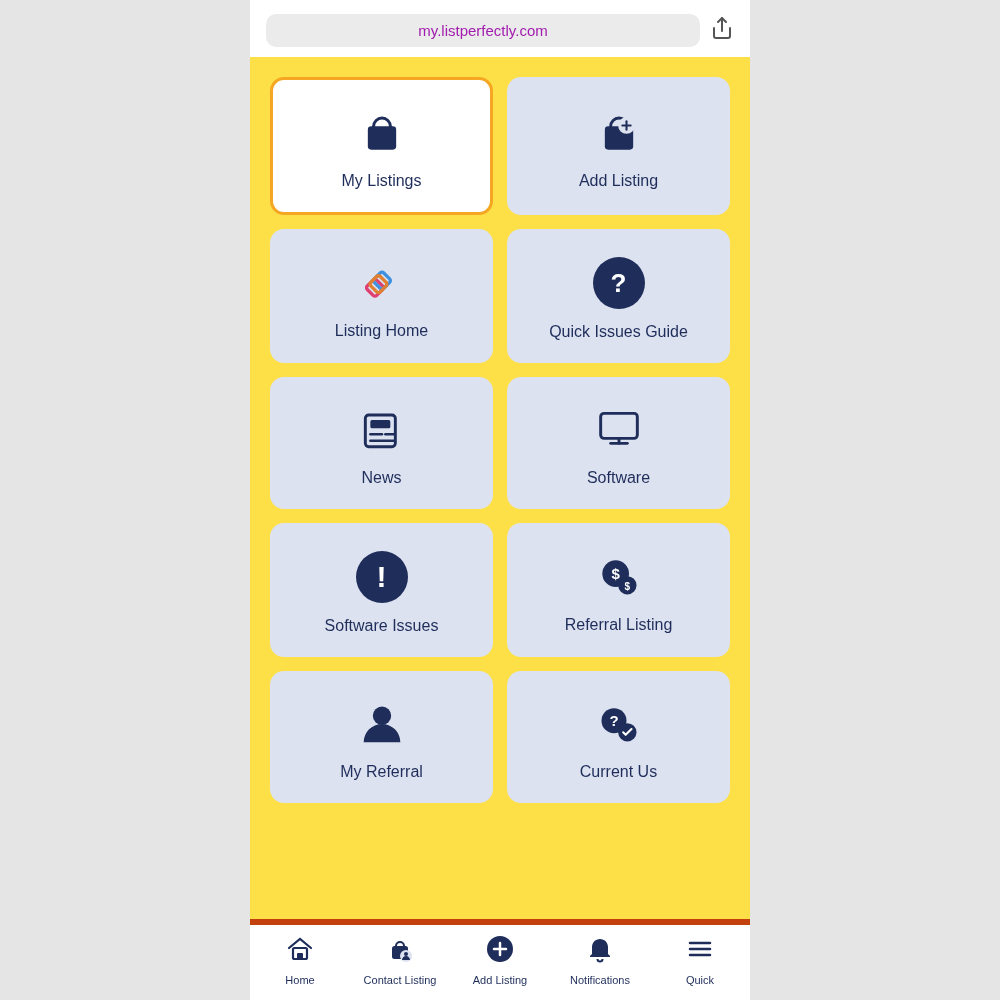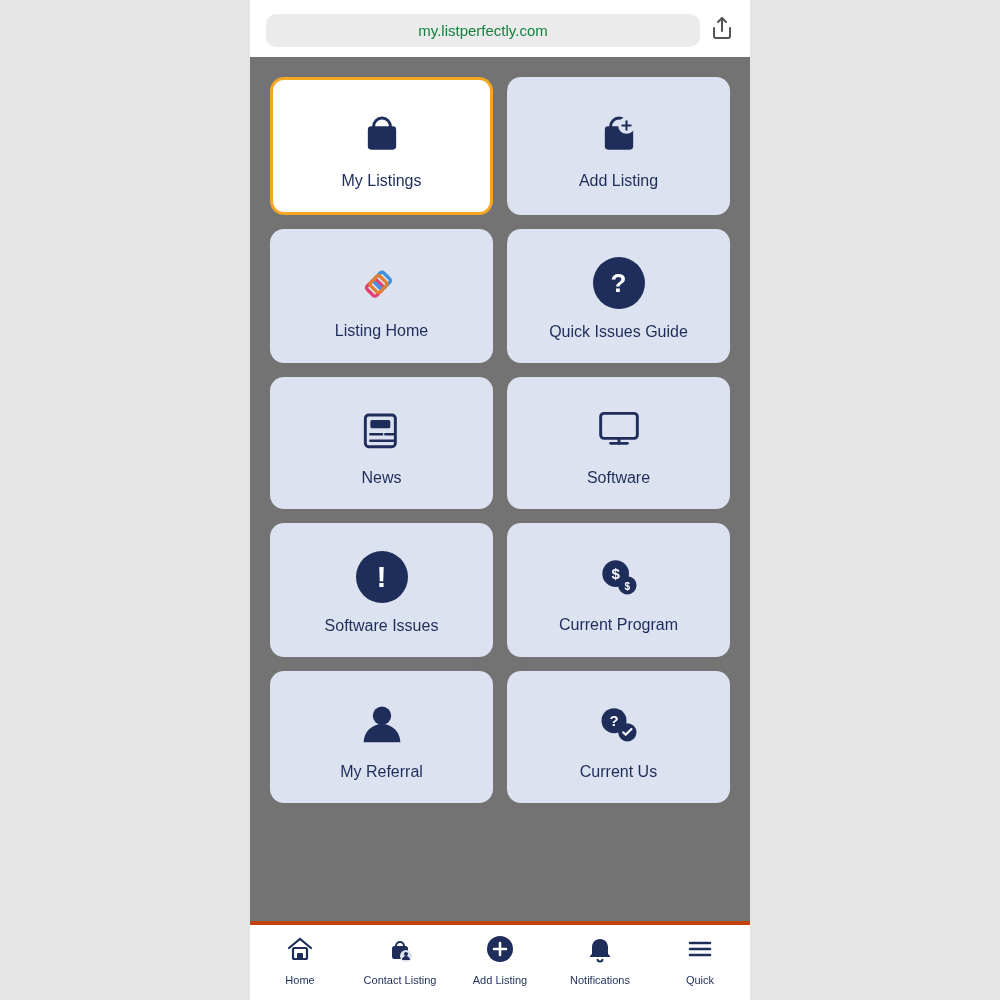--- a/index.html
+++ b/index.html
@@ -32,34 +32,34 @@
       gap: 10px;
     }
 
     .address-field {
       background: #ebebeb;
       border-radius: 10px;
       padding: 8px 16px;
       flex: 1;
       text-align: center;
       font-size: 15px;
-      color: #15803d;
+      color: #a21caf;
       display: flex;
       align-items: center;
       justify-content: center;
     }
 
     .share-icon {
       color: #555;
       font-size: 20px;
     }
 
     
     .main-content {
-      background: #737373;
+      background: #fde047;
       flex: 1;
       padding: 20px 20px 25px;
       overflow-y: auto;
     }
 
     
     .grid {
       display: grid;
       grid-template-columns: 1fr 1fr;
       gap: 14px;
@@ -94,21 +94,21 @@
     .grid-item .item-label {
       font-size: 16px;
       color: #1e2d5a;
       font-weight: 500;
       text-align: center;
     }
 
     
     .bottom-nav {
       background: #fff;
-      border-top: 4px solid #c2410c;
+      border-top: 6px solid #c2410c;
       display: flex;
       align-items: flex-end;
       justify-content: space-around;
       padding: 10px 0 14px;
     }
 
     .nav-item {
       display: flex;
       flex-direction: column;
       align-items: center;
@@ -265,21 +265,21 @@
         <div class="item-icon">
           <svg class="svg-icon" viewBox="0 0 60 60" fill="none">
 
             <circle cx="26" cy="26" r="16" fill="#1e2d5a"></circle>
             <text x="26" y="32" text-anchor="middle" fill="#fff" font-size="18" font-weight="700" font-family="sans-serif">$</text>
 
             <circle cx="40" cy="40" r="11" fill="#1e2d5a"></circle>
             <text x="40" y="45" text-anchor="middle" fill="#fff" font-size="12" font-weight="700" font-family="sans-serif">$</text>
           </svg>
         </div>
-        <div class="item-label">Current Program</div>
+        <div class="item-label">Referral Listing</div>
       </div>
 
       <div class="grid-item">
         <div class="item-icon">
           <svg class="svg-icon" viewBox="0 0 60 60" fill="none">
             <circle cx="30" cy="20" r="11" fill="#1e2d5a"></circle>
             <path d="M8 52c0-12.15 9.85-22 22-22s22 9.85 22 22" fill="#1e2d5a"></path>
           </svg>
         </div>
         <div class="item-label">My Referral</div>

